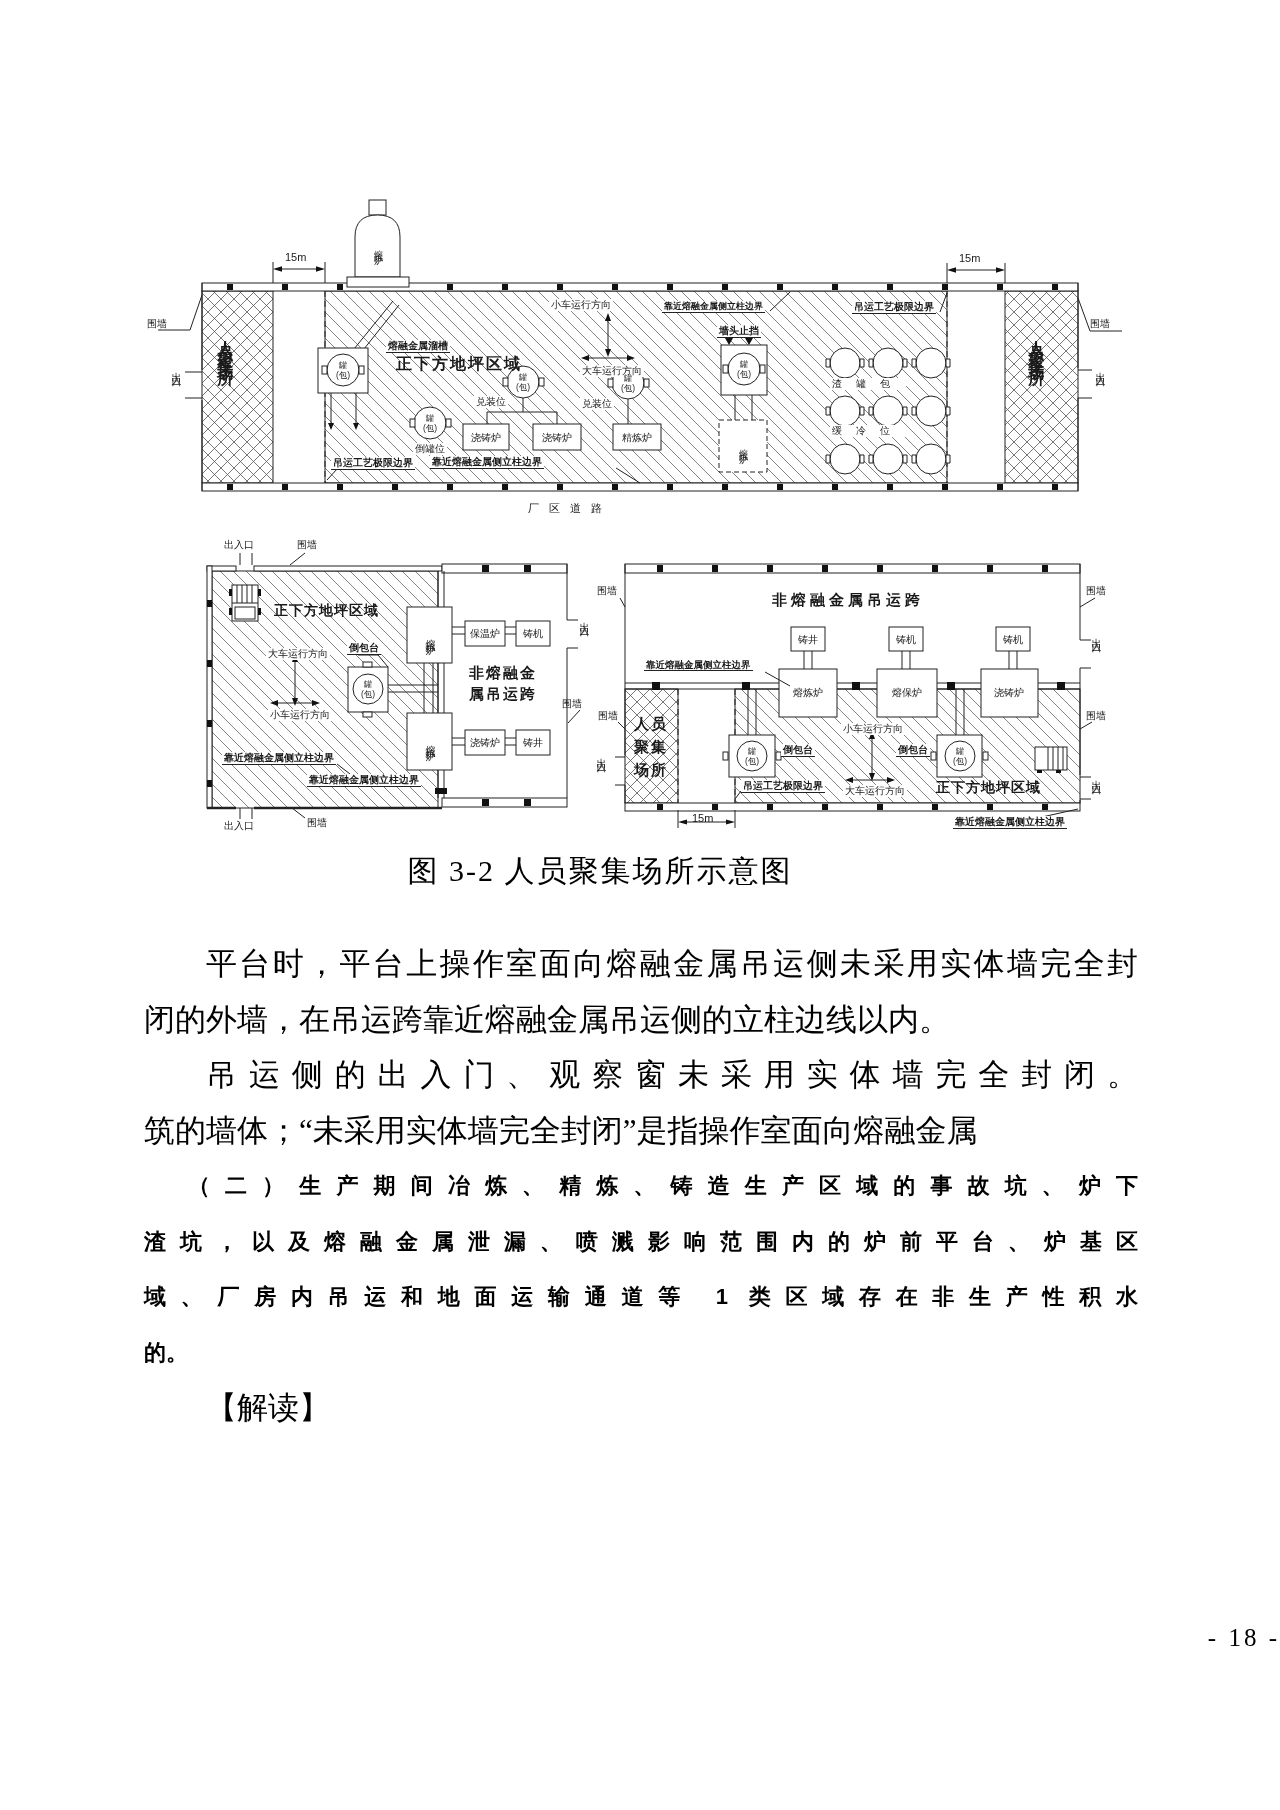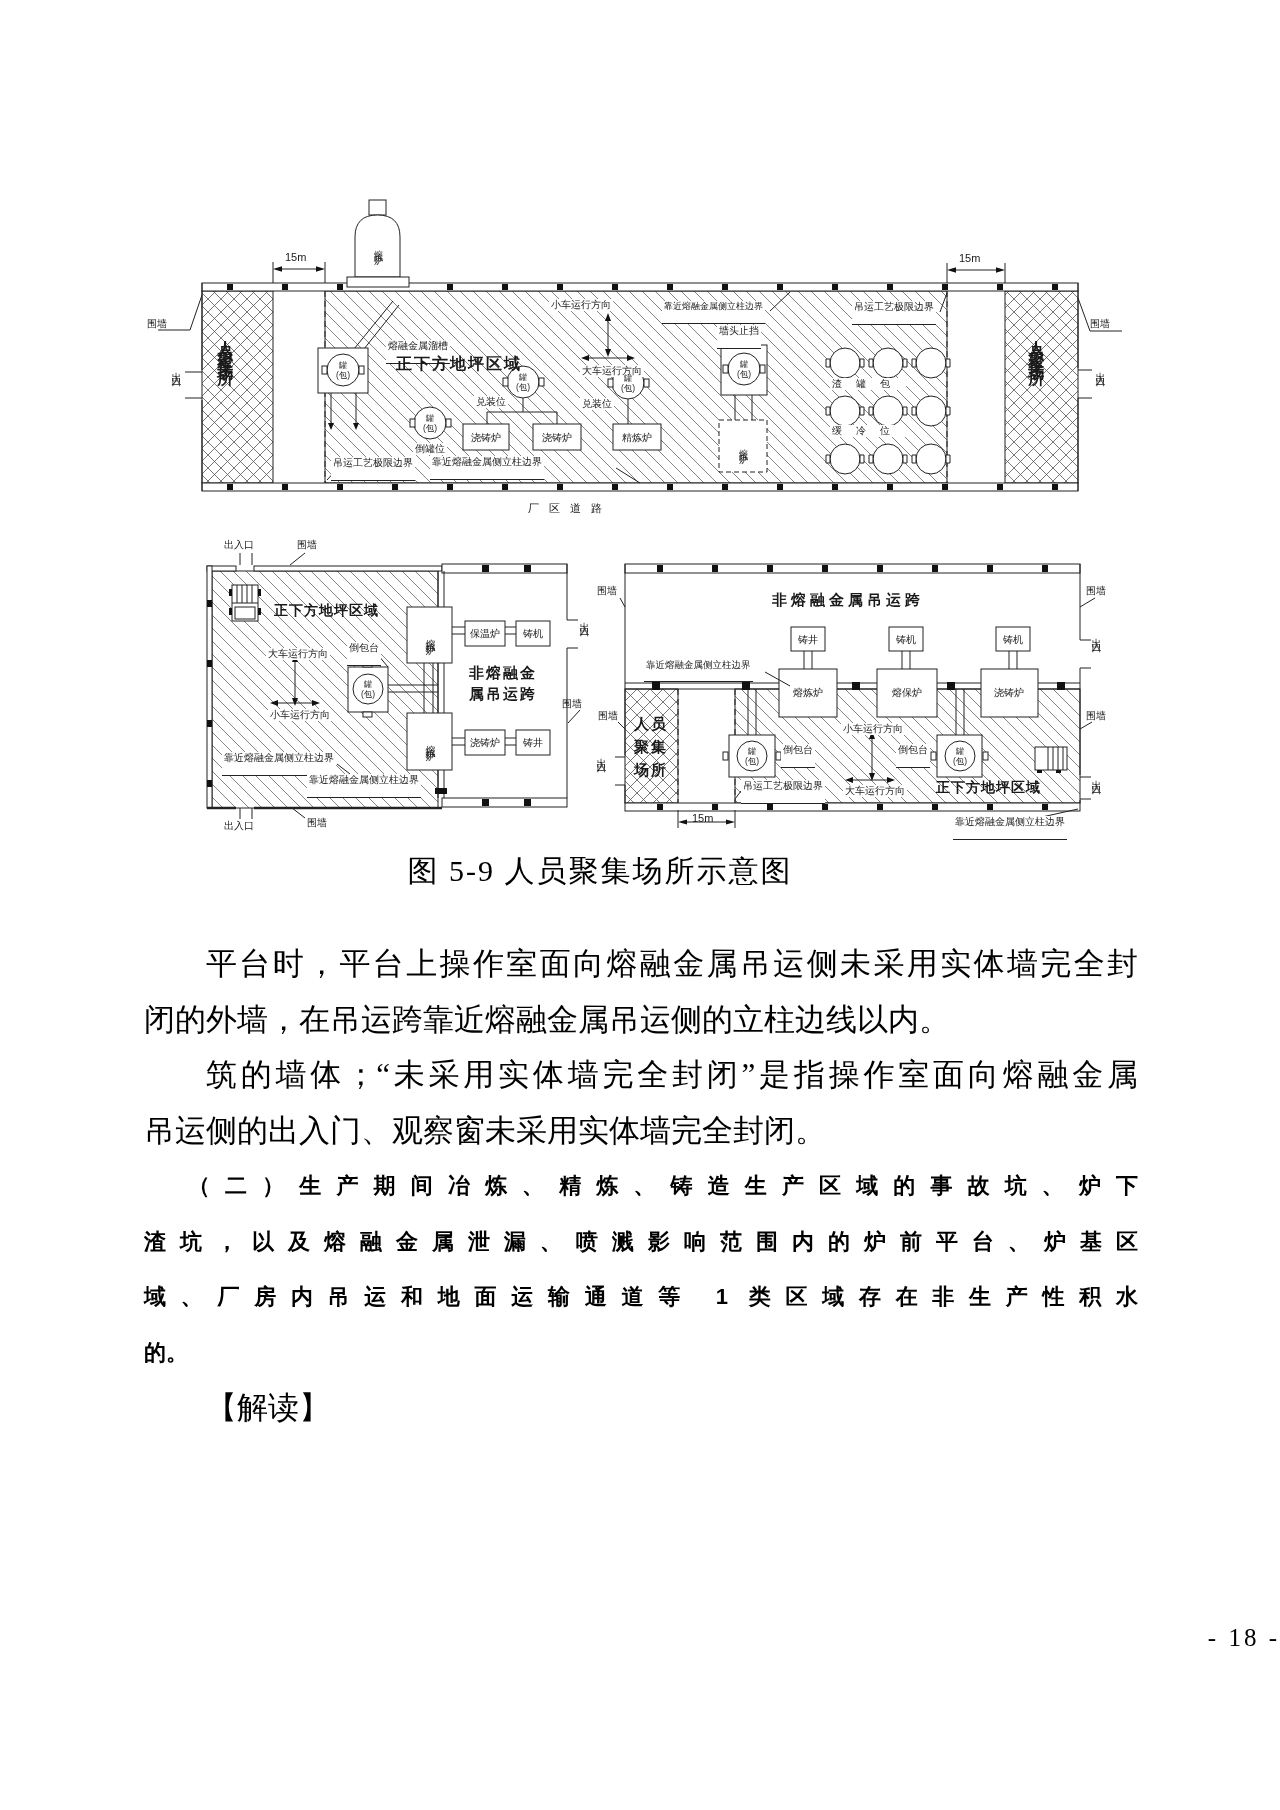--- a/index.html
+++ b/index.html
@@ -9,21 +9,21 @@
   
   .lb{position:absolute;font-size:10px;line-height:1.2;color:#1a1a1a;white-space:nowrap;
       font-family:"Liberation Sans",sans-serif;z-index:3;}
   .lb.v{writing-mode:vertical-rl;letter-spacing:3px;}
   .lb.big{font-size:16px;font-weight:bold;letter-spacing:6px;}
   .lb.zone{font-size:16px;font-weight:bold;letter-spacing:2px;}
   .lb.zone2{font-size:14px;font-weight:bold;letter-spacing:1px;}
   .lb.ctr{transform:translate(-50%,-50%);text-align:center;white-space:pre-line;}
   .lb.sm{font-size:8.5px;line-height:1.15;}
   .lb.bg{background:#fff;padding:0 2px;}
-  .lb.ul{border-bottom:1px solid #222;padding-bottom:11px;}
+  .lb.ul{border-bottom:1px solid #222;padding-bottom:0;font-weight:bold;}
   .lb.wrap{white-space:normal;word-break:break-all;text-align:center;}
   .lb.ls{letter-spacing:14px;}
   .lb.road{font-size:11px;letter-spacing:10px;}
   
   .caption{position:absolute;left:0;top:851px;width:1200px;text-align:center;font-size:30px;
            letter-spacing:2px;color:#000;font-family:"Liberation Serif",serif;}
   .textblock{position:absolute;left:144px;top:936px;width:994px;color:#000;
              font-family:"Liberation Serif",serif;font-size:31px;line-height:55.5px;}
   .para .tline{text-align:justify;text-align-last:justify;}
   .para .tline:last-child{text-align-last:auto;}
@@ -289,32 +289,32 @@
   <div class="lb bg" style="left:841px;top:723px">小车运行方向</div>
   <div class="lb bg" style="left:843px;top:785px">大车运行方向</div>
   <div class="lb bg ul" style="left:741px;top:780px">吊运工艺极限边界</div>
   <div class="lb zone2" style="left:936px;top:779px">正下方地坪区域</div>
   <div class="lb bg ul" style="left:953px;top:816px">靠近熔融金属侧立柱边界</div>
   <div class="lb" style="left:692px;top:812px;font-size:11px">15m</div>
   <div class="lb v" style="left:1090px;top:630px">出入口</div>
   <div class="lb" style="left:1086px;top:710px">围墙</div>
   <div class="lb v" style="left:1090px;top:772px">出入口</div>
 
-  <div class="caption">图 5-9 人员聚集场所示意图</div>
+  <div class="caption">图 3-2 人员聚集场所示意图</div>
 
   <div class="textblock">
     <div class="para">
 
         <div class="tline">平台时，平台上操作室面向熔融金属吊运侧未采用实体墙完全封</div>
         <div class="tline">闭的外墙，在吊运跨靠近熔融金属吊运侧的立柱边线以内。</div>
       </div>
     <div class="para">
 
+        <div class="tline">吊运侧的出入门、观察窗未采用实体墙完全封闭。</div>
         <div class="tline">筑的墙体；“未采用实体墙完全封闭”是指操作室面向熔融金属</div>
-        <div class="tline">吊运侧的出入门、观察窗未采用实体墙完全封闭。</div>
       </div>
     <div class="para bold">
 
     <div class="tline">（二）生产期间冶炼、精炼、铸造生产区域的事故坑、炉下</div>
         <div class="tline">渣坑，以及熔融金属泄漏、喷溅影响范围内的炉前平台、炉基区</div>
         <div class="tline">域、厂房内吊运和地面运输通道等 1 类区域存在非生产性积水</div>
         <div class="tline">的。</div>
       </div>
     <div class="jiedu">【解读】</div>
   </div>

